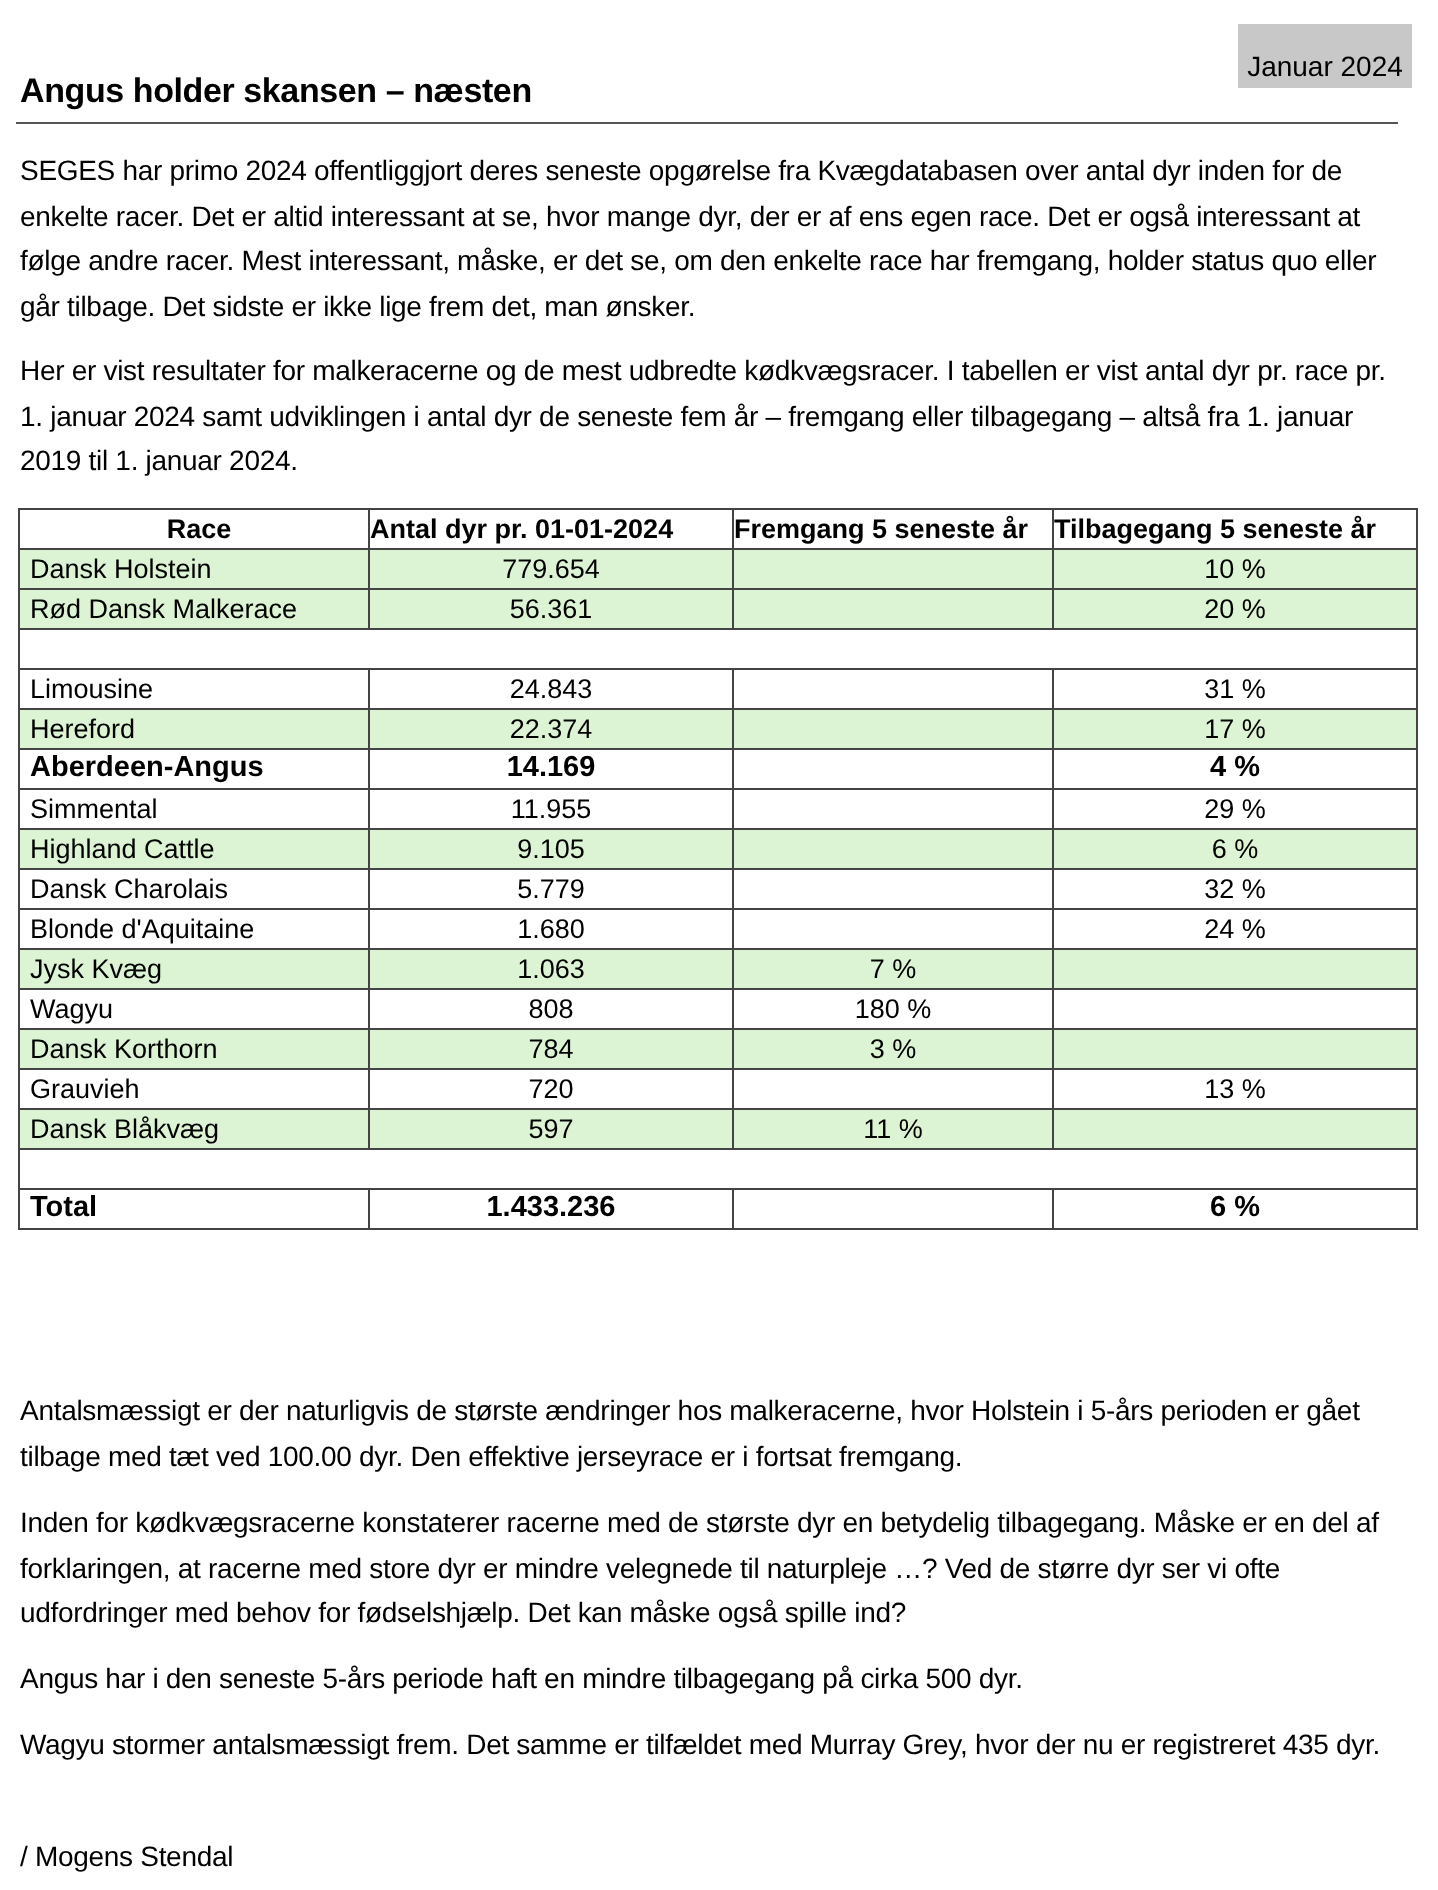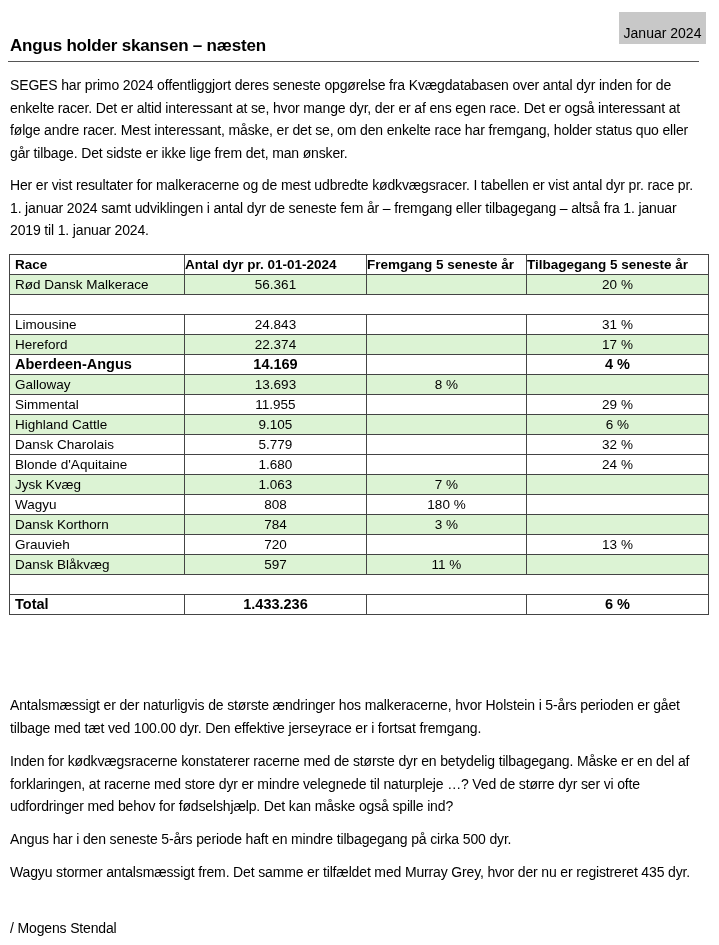--- a/index.html
+++ b/index.html
@@ -36,21 +36,21 @@
   table.data {
     position: absolute; left: 9px; top: 254px; width: 699px;
     border-collapse: collapse; table-layout: fixed;
     font-size: 13.5px;
   }
   table.data td, table.data th {
     border: 1px solid #444; height: 19px; padding: 0 0 0 5px;
     line-height: 19px; white-space: nowrap; overflow: hidden;
   }
   table.data th { font-weight: bold; text-align: left; background: #fff; padding: 0; }
-  table.data th.col-race { text-align: left; padding-left: 5px; }
+  table.data th.col-race { text-align: center; padding-left: 5px; }
   table.data td.c { text-align: center; padding: 0; }
   table.data tr.green td { background: #dcf3d4; }
   table.data tr.bold td { font-weight: bold; font-size: 14.5px; margin-left: 12px; }
   table.data tr.blank td { border-left: none; border-right: none; }
   table.data tr.blank td:first-child { border-left: 1px solid #444; }
   table.data tr.blank td:last-child { border-right: 1px solid #444; }
   col.c1 { width: 175px; }
   col.c2 { width: 182px; }
   col.c3 { width: 160px; }
   col.c4 { width: 182px; }
@@ -75,20 +75,26 @@
   <thead>
     <tr>
       <th class="col-race">Race</th>
       <th>Antal dyr pr. 01-01-2024</th>
       <th>Fremgang 5 seneste år</th>
       <th>Tilbagegang 5 seneste år</th>
     </tr>
   </thead>
   <tbody id="tbody">
       <tr class="green">
+        <td>Dansk Holstein</td>
+        <td class="c">779.654</td>
+        <td class="c"></td>
+        <td class="c">10 %</td>
+      </tr>
+      <tr class="green">
         <td>Rød Dansk Malkerace</td>
         <td class="c">56.361</td>
         <td class="c"></td>
         <td class="c">20 %</td>
       </tr>
       <tr class=" blank">
         <td></td>
         <td class="c"></td>
         <td class="c"></td>
         <td class="c"></td>
@@ -103,26 +109,20 @@
         <td>Hereford</td>
         <td class="c">22.374</td>
         <td class="c"></td>
         <td class="c">17 %</td>
       </tr>
       <tr class=" bold">
         <td>Aberdeen-Angus</td>
         <td class="c">14.169</td>
         <td class="c"></td>
         <td class="c">4 %</td>
-      </tr>
-      <tr class="green">
-        <td>Galloway</td>
-        <td class="c">13.693</td>
-        <td class="c">8 %</td>
-        <td class="c"></td>
       </tr>
       <tr>
         <td>Simmental</td>
         <td class="c">11.955</td>
         <td class="c"></td>
         <td class="c">29 %</td>
       </tr>
       <tr class="green">
         <td>Highland Cattle</td>
         <td class="c">9.105</td>

